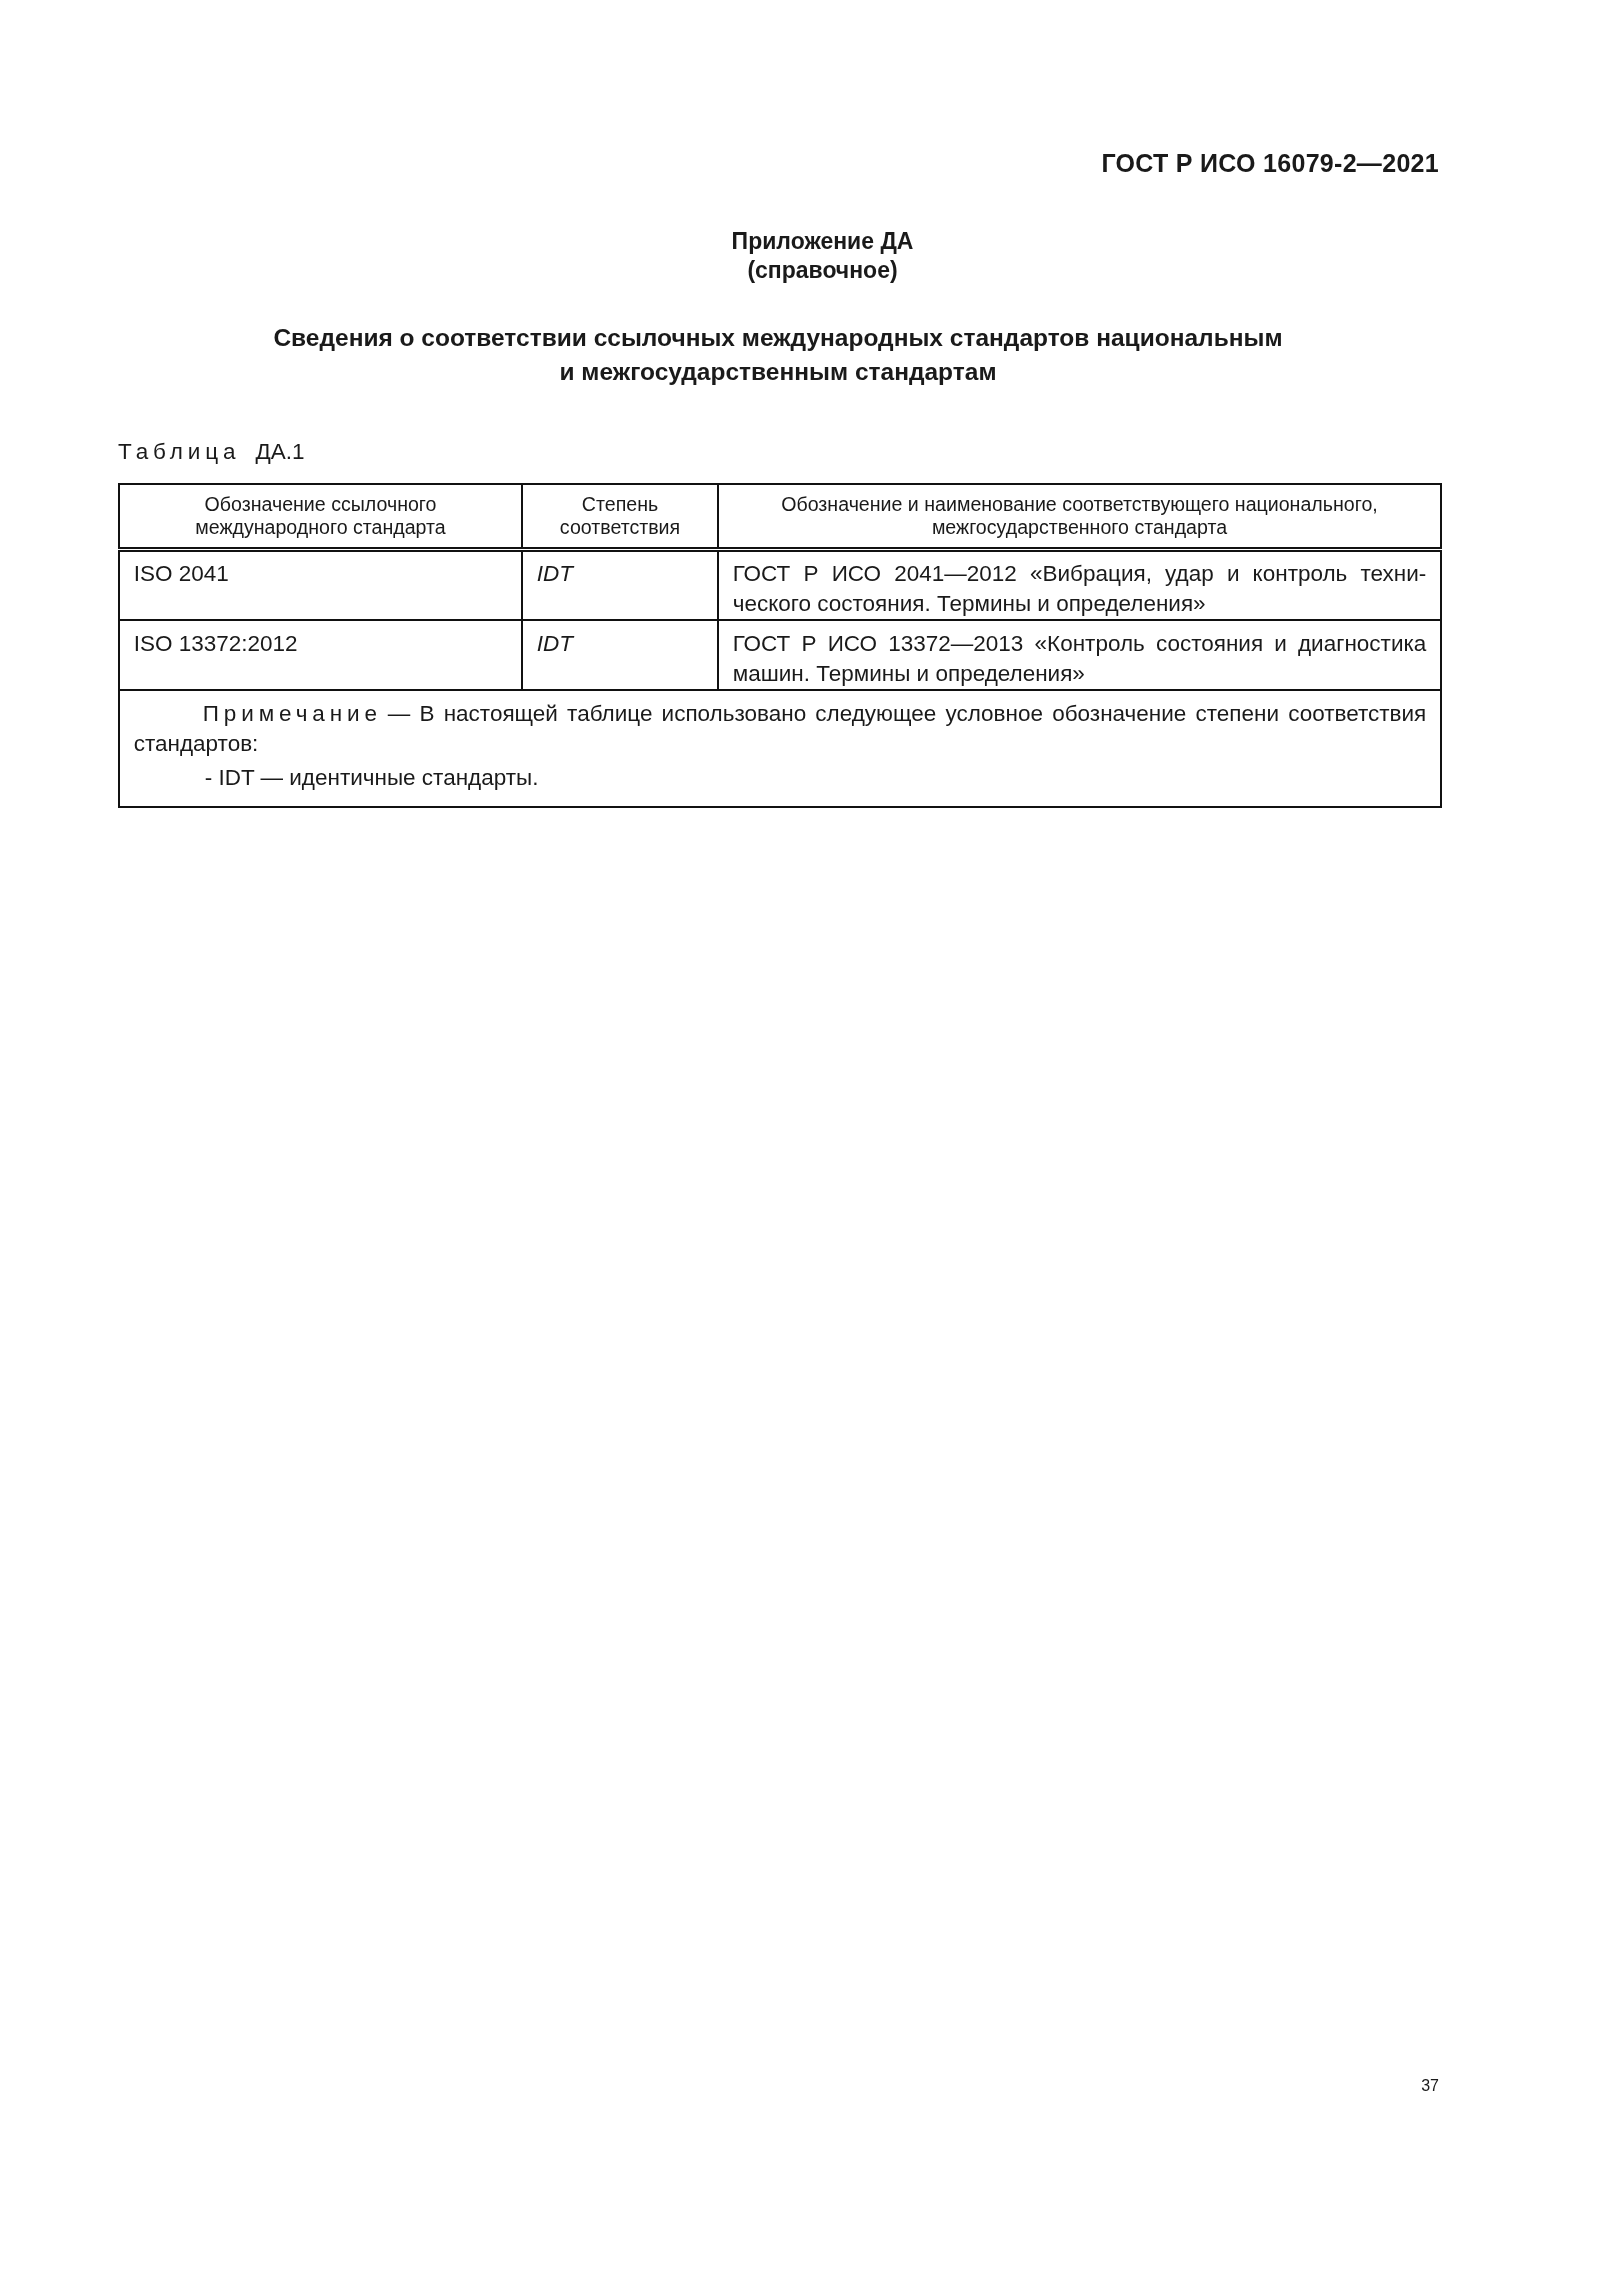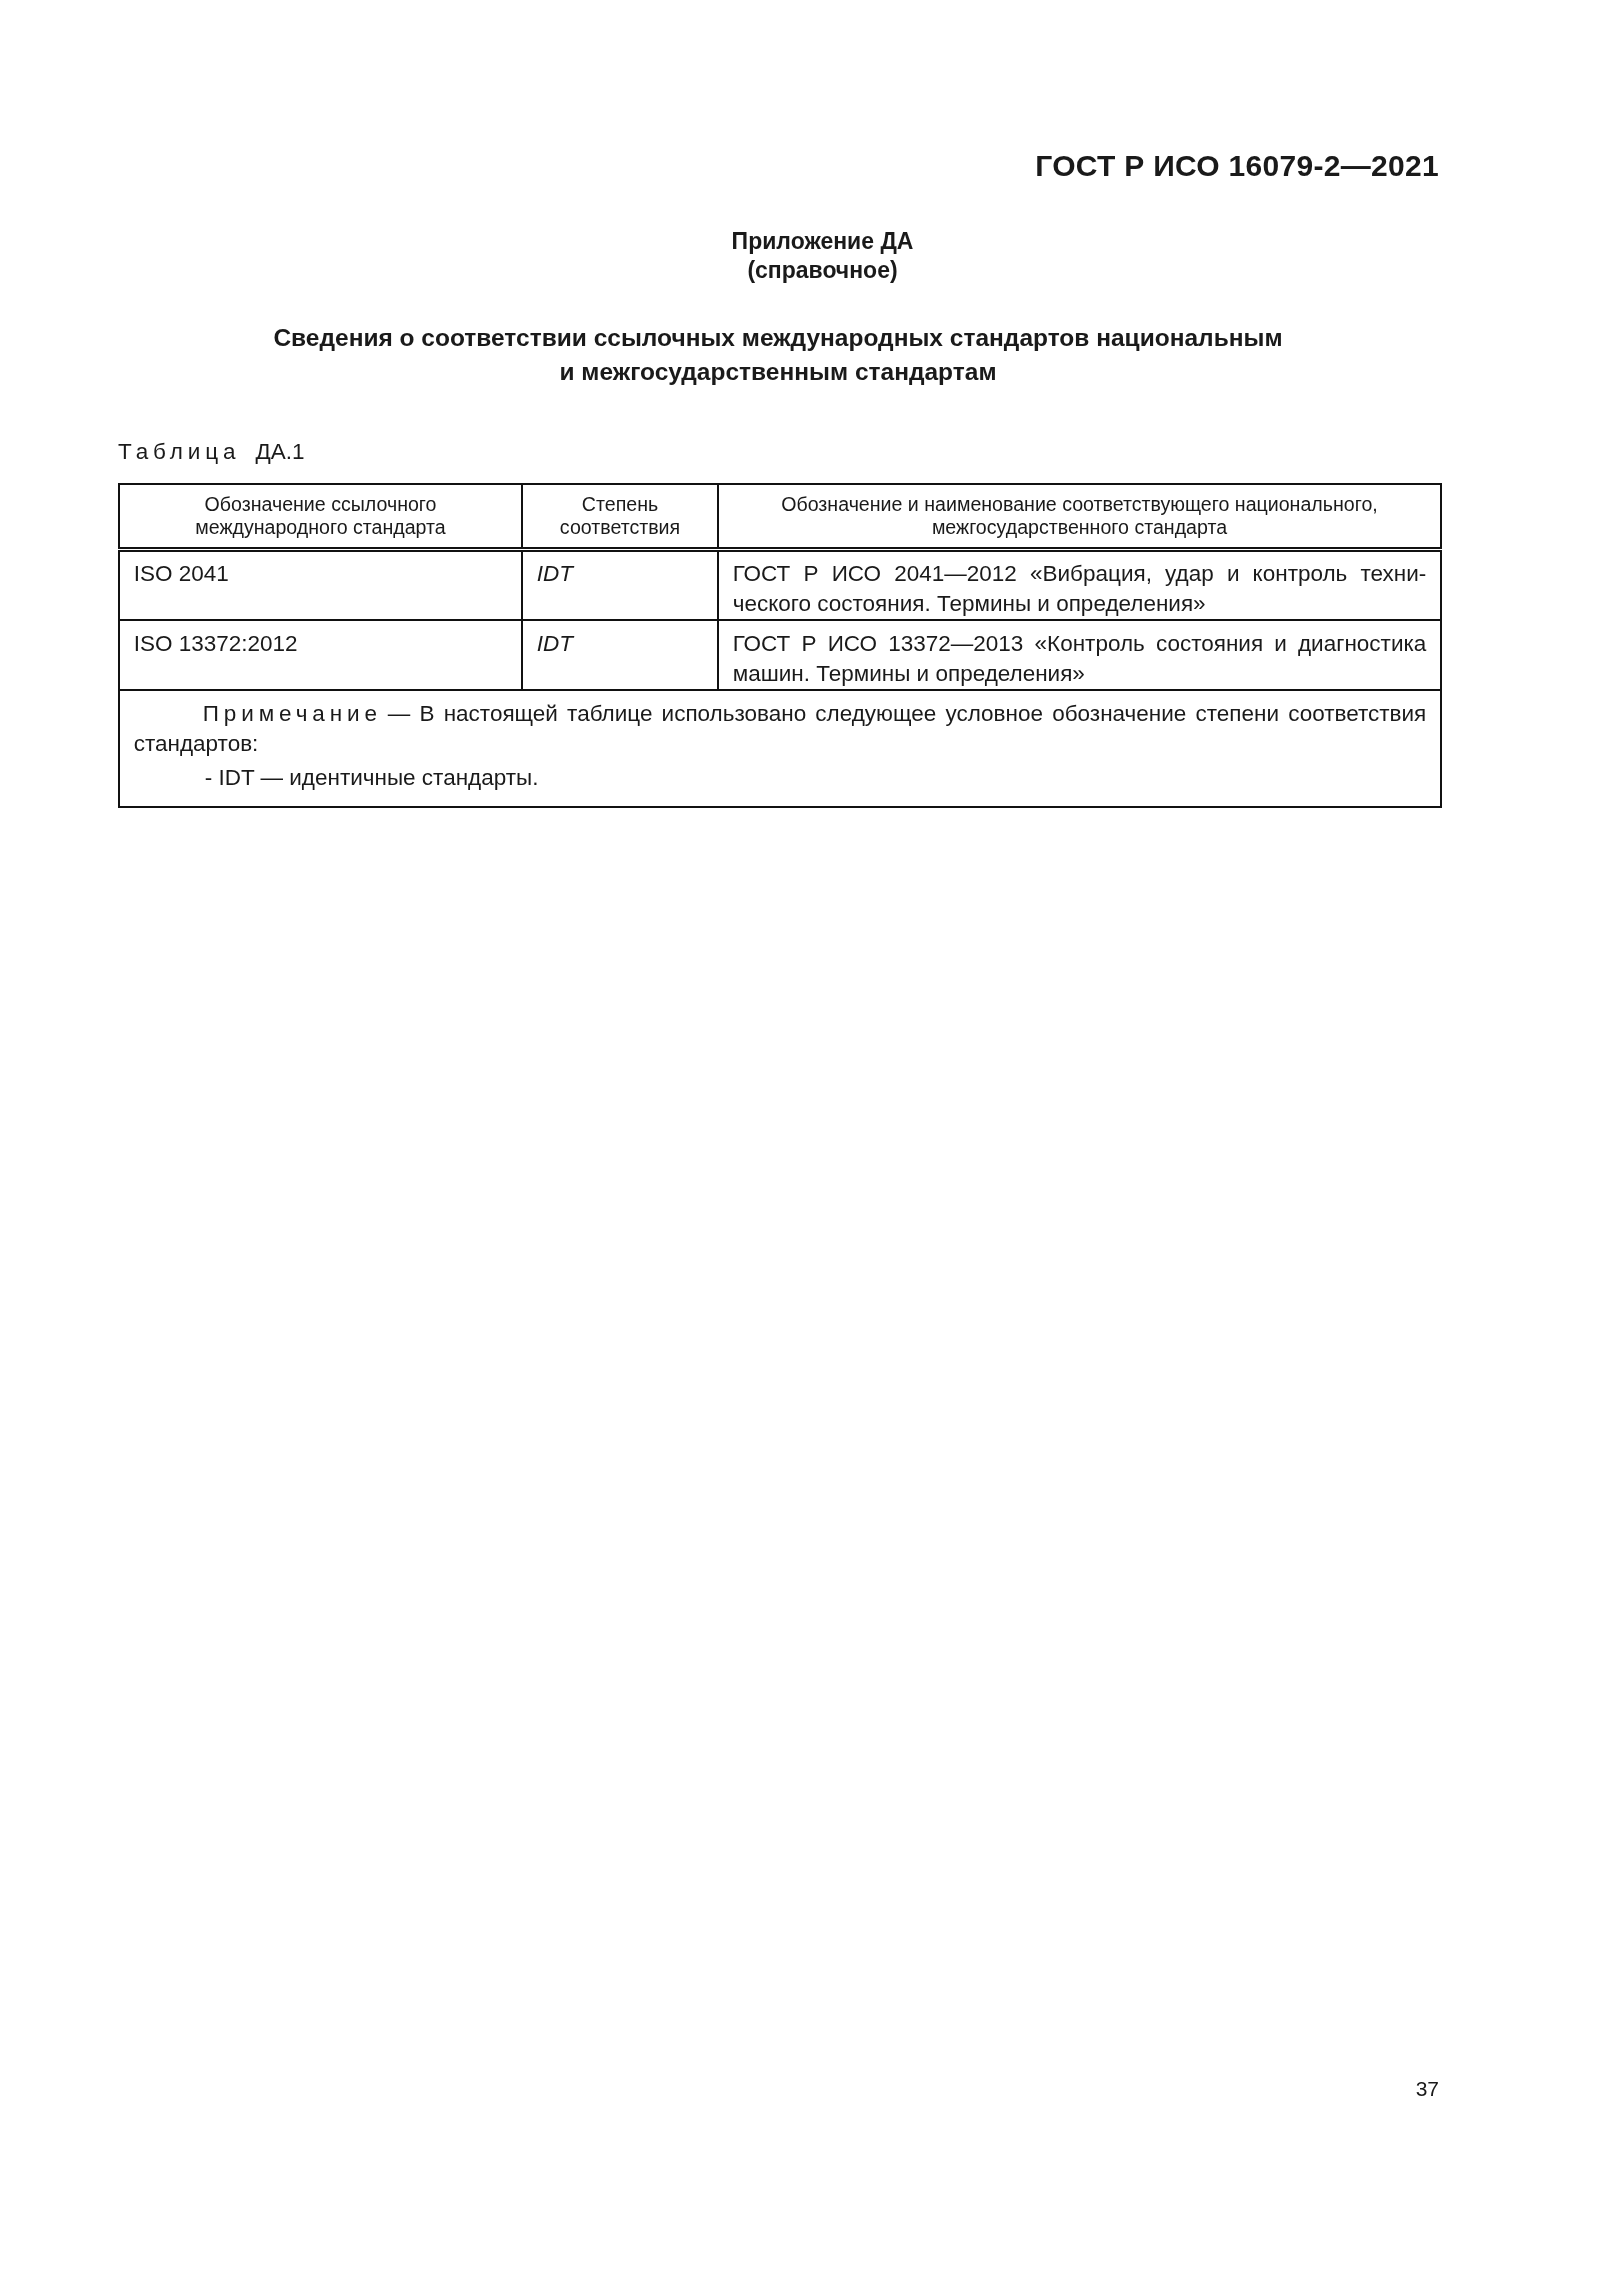--- a/index.html
+++ b/index.html
@@ -2,21 +2,21 @@
 <html><head>
 <meta charset="utf-8">
 <style>
   html, body { margin: 0; padding: 0; }
   body {
     width: 1621px; height: 2293px; background: #ffffff; position: relative;
     font-family: "Liberation Sans", sans-serif; color: #1a1a1a;
   }
   .abs { position: absolute; }
   #doc-id {
-    top: 149px; right: 182px; font-size: 30px; font-weight: bold; letter-spacing: 0.3px;
+    top: 149px; right: 182px; font-size: 25px; font-weight: bold; letter-spacing: 0.3px;
   }
   #appendix-title {
     top: 227px; left: 12px; width: 1621px; text-align: center;
     font-size: 23px; font-weight: bold; line-height: 29px;
   }
   #section-title {
     top: 321px; left: 0; width: 1556px; text-align: center;
     font-size: 24.5px; font-weight: bold; line-height: 34px;
   }
   #table-caption {
@@ -34,21 +34,21 @@
     border-bottom: 5.9px double #111;
   }
   td { height: 58px; padding: 7.8px 13.7px 0 13.7px; box-sizing: border-box; line-height: 30px; }
   td.c { text-align: left; font-style: italic; }
   td.j { text-align: justify; }
   td.note {
     height: 117px; text-align: justify; padding: 7.8px 13.7px 0 13.7px; line-height: 30px;
   }
   .note-label { letter-spacing: 4.9px; margin-left: 69px; margin-right: 5.9px; }
   .note-item { padding-left: 71px; margin-top: 3.9px; }
-  #page-number { top: 2077px; right: 182px; font-size: 21px; }
+  #page-number { top: 2077px; right: 182px; font-size: 16px; }
 </style>
 </head>
 <body>
 
 <div id="doc-id" class="abs">ГОСТ Р ИСО 16079-2—2021</div>
 
 <div id="appendix-title" class="abs">
   <div>Приложение ДА</div>
   <div>(справочное)</div>
 </div>

